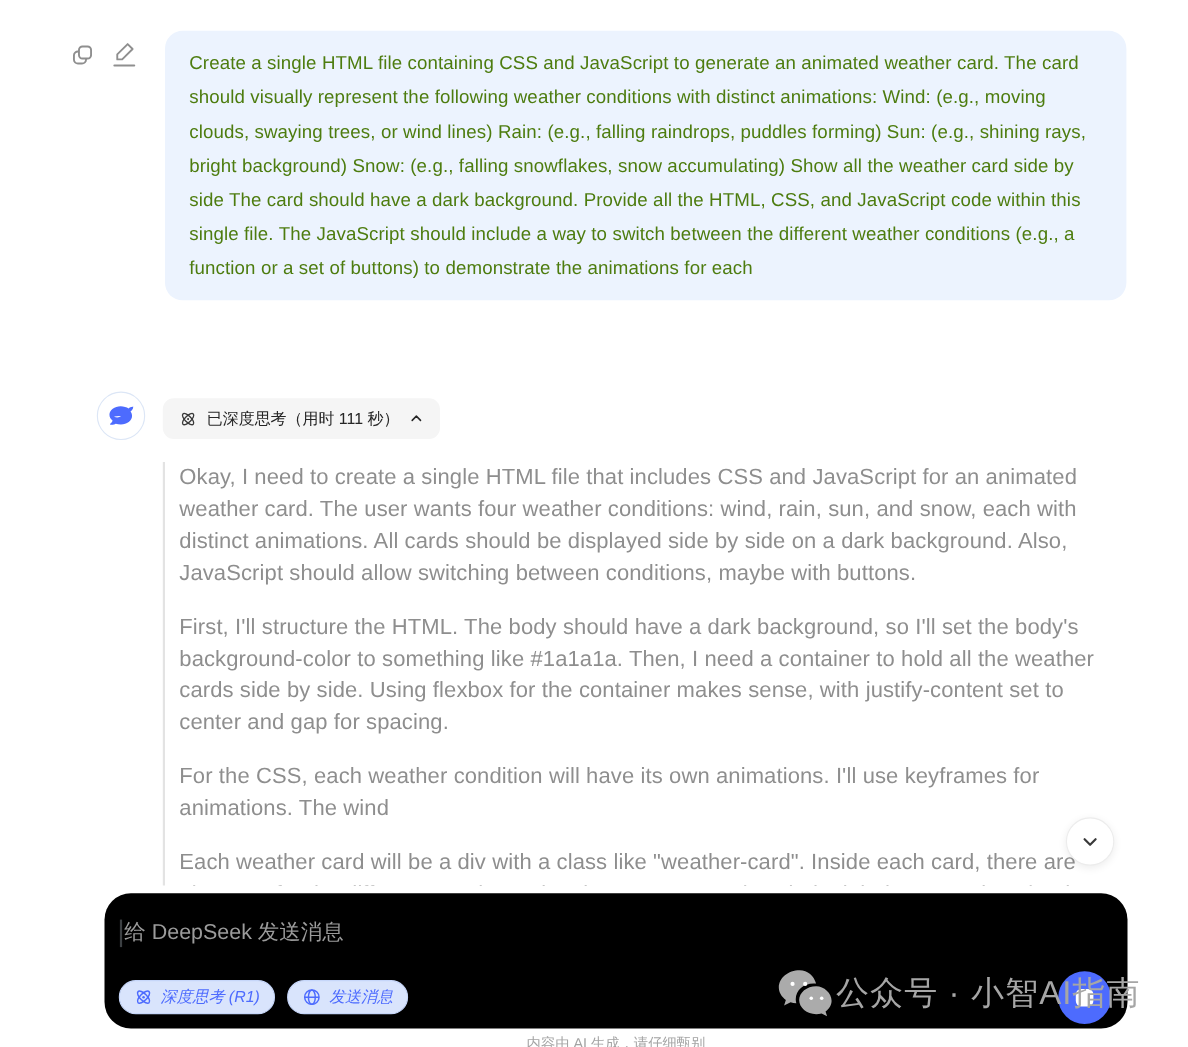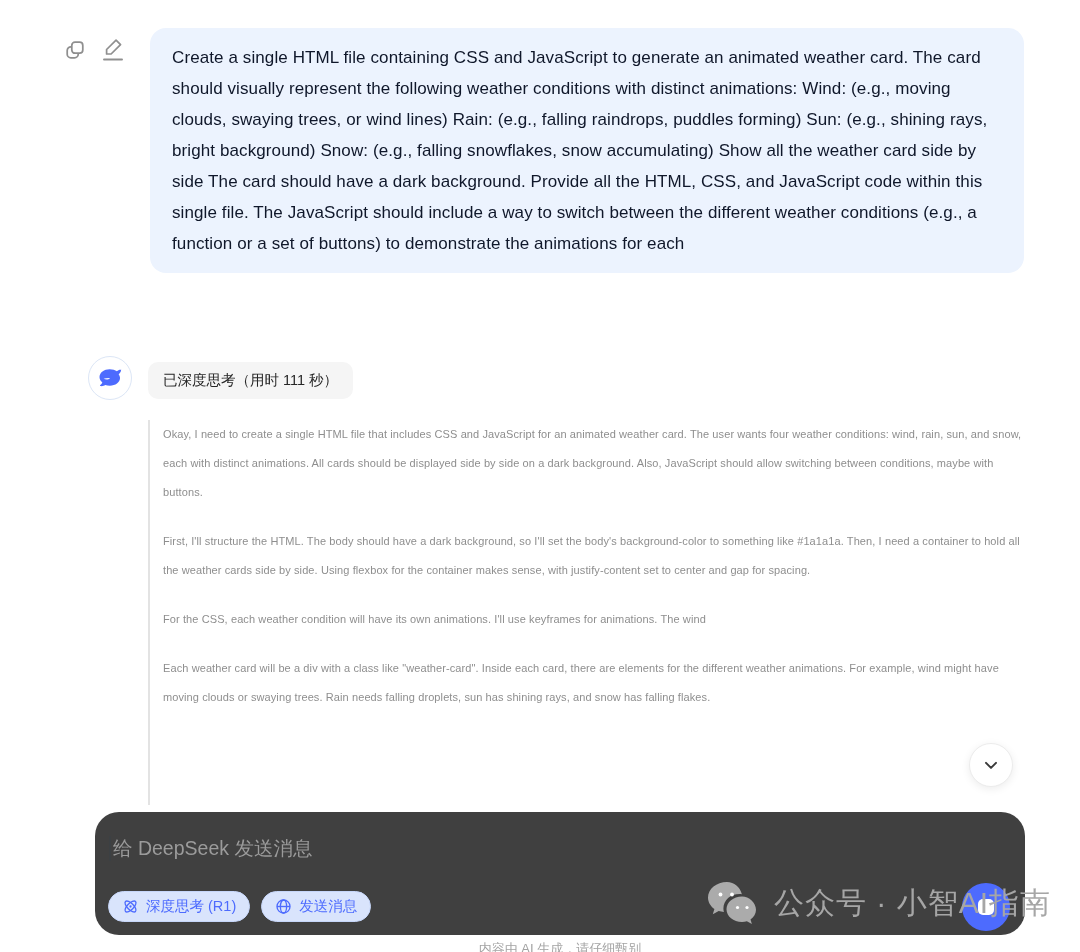--- a/index.html
+++ b/index.html
@@ -6,77 +6,76 @@
   html,body { width:1080px; height:952px; background:#ffffff; overflow:hidden;
               font-family:"Liberation Sans","DejaVu Sans",sans-serif; }
   .screen { position:relative; width:1080px; height:952px; background:#ffffff; overflow:hidden; }
 
   
   .msg-actions { position:absolute; left:63px; top:38px; display:flex; gap:14px; align-items:center; }
   .icon-btn { width:24px; height:24px; cursor:pointer; display:flex; align-items:center; justify-content:center; }
   .user-bubble {
     position:absolute; left:150px; top:28px; width:874px;
     background:#ECF3FE; border-radius:16px; padding:14px 26px 14px 22px;
-    font-size:17px; line-height:31px; color:#0f172a; letter-spacing:.1px;
+    font-size:17px; line-height:31px; color:#4d7c0f; letter-spacing:.1px;
   }
 
   
   .assistant-avatar {
     position:absolute; left:88px; top:356px; width:44px; height:44px;
     border-radius:50%; background:#fff; border:1px solid #DCE6F6;
     display:flex; align-items:center; justify-content:center;
   }
   .thinking-toggle {
     position:absolute; left:148px; top:362px; height:37px;
     background:#F5F5F5; border-radius:10px; border:none;
     display:flex; align-items:center; gap:9px; padding:0 15px;
     font-size:14.5px; color:#262626; cursor:pointer;
     font-family:"Liberation Sans","DejaVu Sans",sans-serif;
-    flex-direction:column;
   }
   .thinking-block {
     position:absolute; left:148px; top:420px; width:874px; height:385px;
     border-left:2px solid #E3E3E3; padding-left:13px; overflow:hidden;
   }
   .thinking-block p {
-    font-size:11px; line-height:29px; color:#8E8E8E; margin-bottom:20px; letter-spacing:.1px;
+    font-size:20px; line-height:29px; color:#8E8E8E; margin-bottom:20px; letter-spacing:.1px;
   }
 
   
   .scroll-down-btn {
     position:absolute; left:969px; top:743px; width:44px; height:44px; border-radius:50%;
     background:#fff; border:1px solid #ECECEC; box-shadow:0 2px 8px rgba(0,0,0,.08);
     display:flex; align-items:center; justify-content:center; cursor:pointer; z-index:3;
   }
 
   
   .composer {
     position:absolute; left:95px; top:812px; width:930px; height:123px;
-    background:#404040; border-radius:24px; z-index:2;
+    background:#000000; border-radius:24px; z-index:2;
   }
   .caret { position:absolute; left:14px; top:24px; width:2px; height:25px; background:#3c4043; }
   .composer-placeholder {
     position:absolute; left:18px; top:22px; font-size:19.5px; color:#9B9B9B; line-height:28px;
   }
   .pill-row { position:absolute; left:13px; bottom:13px; display:flex; gap:11px; }
   .pill {
     height:31px; border-radius:16px; background:#D9E4FC; border:1px solid #C6D6F9;
     color:#4D6BFE; font-size:14.5px; display:flex; align-items:center; gap:7px;
-    padding:0 13px; cursor:pointer; font-family:"Liberation Sans","DejaVu Sans",sans-serif;
+    padding:0 13px; cursor:pointer; font-family:"Liberation Sans","DejaVu Sans",sans-serif;font-style:italic;
   }
   .send-btn {
     position:absolute; left:962px; top:883px; width:48px; height:48px; border-radius:50%;
     background:#4D6BFE; border:none; display:flex; align-items:center; justify-content:center;
     cursor:pointer; z-index:3;
   }
   .stop-square { width:16px; height:16px; border-radius:5px; background:#ffffff; }
 
   
   .watermark {
-    position:absolute; left:706px; top:880px; z-index:4; display:flex; align-items:center; gap:14px;
+    position:absolute; left:706px; top:880px; z-index:4; display:flex; align-items:center; gap:0;
     pointer-events:none;
   }
   .watermark-text { font-size:30px; color:#A6A6A6; letter-spacing:1px; }
 
   
   .disclaimer {
     position:absolute; left:0; top:940px; width:1120px; text-align:center;
     font-size:13px; color:#A3A3A3; z-index:1;
   }
 </style>

